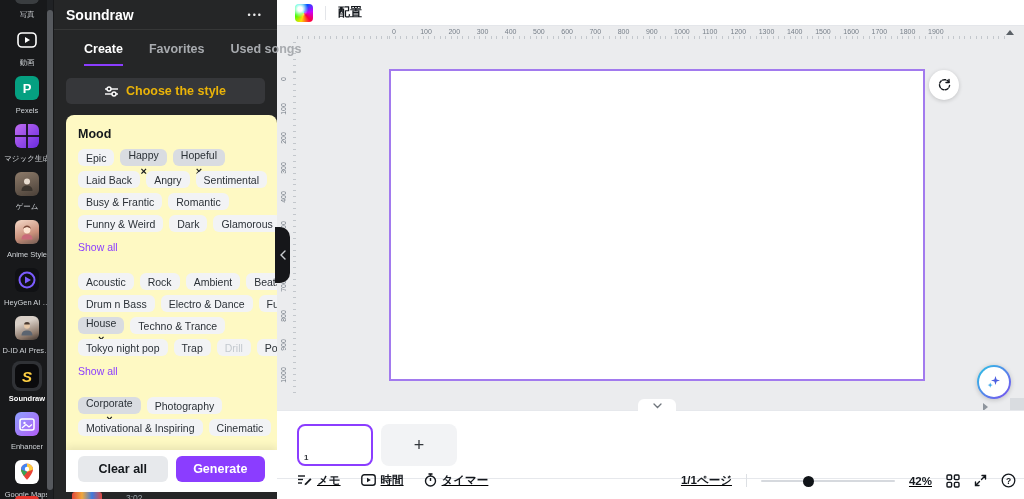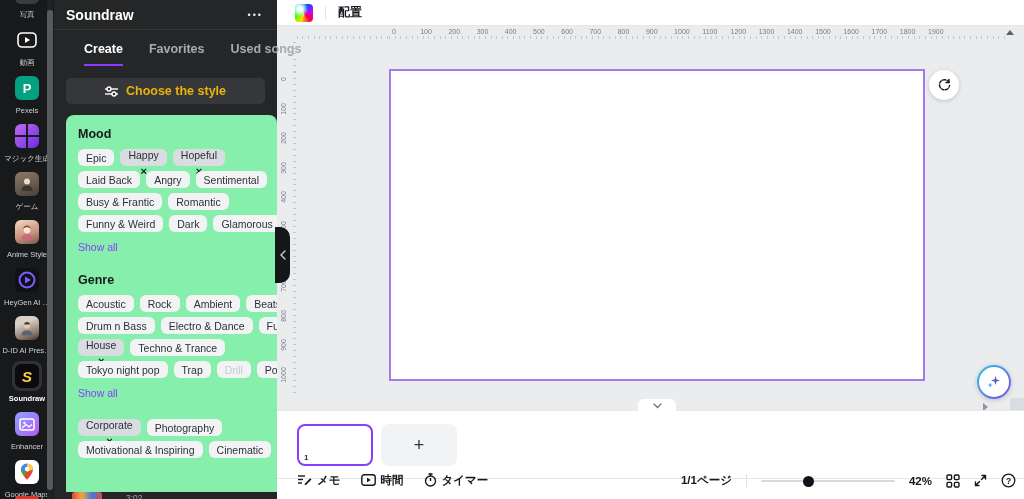--- a/index.html
+++ b/index.html
@@ -41,21 +41,21 @@
   .panel { position:absolute; left:54px; top:0; width:223px; height:499px; background:#252627; z-index:5; }
   .panel-header { height:30px; display:flex; align-items:center; justify-content:space-between; padding:0 14px 0 12px; border-bottom:1px solid rgba(255,255,255,.08); }
   .panel-title { color:#fff; font-size:14px; font-weight:700; }
   .panel-more { color:#e8e8e8; font-size:9px; letter-spacing:2px; cursor:pointer; }
   .tabs { display:flex; gap:26px; padding:12px 0 0 30px; }
   .tab { color:#a8abaf; font-size:12.5px; font-weight:600; padding-bottom:8px; border-bottom:2px solid transparent; cursor:pointer; white-space:nowrap; }
   .tab.active { color:#fff; border-bottom-color:#8b3dff; }
   .choose-btn { margin:12px 12px 0 12px; height:26px; background:#36373a; border:none; border-radius:5px; color:#eab308;
     font-size:12.5px; font-weight:700; display:flex; align-items:center; justify-content:center; gap:8px; width:199px; cursor:pointer;
     font-family:inherit; }
-  .card { position:absolute; left:12px; right:0; top:115px; bottom:7px; background:#86efac; border-radius:8px 8px 0 0; padding:12px 10px 17px 12px; overflow:hidden; }
+  .card { position:absolute; left:12px; right:0; top:115px; bottom:7px; background:#fef9c3; border-radius:8px 8px 0 0; padding:12px 10px 17px 12px; overflow:hidden; }
   .sec-title { font-size:12.5px; font-weight:700; color:#14181c; margin-bottom:8px; }
   .section + .section { margin-top:18px; }
   .chip-row { display:flex; gap:6px; margin-bottom:5px; }
   .chip { display:inline-flex; align-items:center; gap:5px; background:#f2f3f5; border:none; border-radius:6px;
     padding:0 8px; height:17px; font-size:10.5px; color:#2b3137; cursor:pointer; white-space:nowrap; font-family:inherit; }
   .chip.sel { background:#d9dce1;flex-direction:column; }
   .chip.dis { color:#c3c9cf; cursor:default; }
   .chip .x { font-size:11px; font-weight:700; color:#14181c; line-height:1; }
   .show-all { display:inline-block; color:#8b3dff; font-size:10.5px; margin-top:3px; cursor:pointer; }
   .card-footer { position:absolute; left:0; right:0; bottom:0; height:42px; background:#fff; box-shadow:0 -3px 8px rgba(0,0,0,.09);
@@ -108,21 +108,21 @@
   .strip { position:absolute; left:0; top:410px; width:747px; height:68px; background:#fff; border-top:1px solid #e6e8ec; }
   .strip-tab { position:absolute; left:361px; top:-12px; width:38px; height:13px; background:#fff; border-radius:6px 6px 0 0;
     display:flex; align-items:center; justify-content:center; cursor:pointer; }
   .thumb-page { position:absolute; left:20px; top:13px; width:76px; height:42px; background:#fff; border:2px solid #8b3dff;
     border-radius:8px; cursor:pointer; }
   .thumb-num { position:absolute; left:5px; bottom:2px; font-size:8px; font-weight:700; color:#33373c; }
   .add-page { position:absolute; left:104px; top:13px; width:76px; height:42px; background:#f2f3f5; border:none; border-radius:8px;
     font-size:18px; color:#33373c; cursor:pointer; display:flex; align-items:center; justify-content:center; font-family:inherit; }
 
   .statusbar { position:absolute; left:0; top:478px; width:747px; height:21px; background:#fff; border-top:1px solid #e6e8ec;
-    display:flex; align-items:center; padding:0 8px 17px 20px; }
+    display:flex; align-items:center; padding:0 8px 17px 20px;text-decoration:underline; }
   .sb-left { display:flex; align-items:center; gap:20px; }
   .status-item { display:flex; align-items:center; gap:5px; cursor:pointer; }
   .status-item span { font-size:11.5px; font-weight:700; color:#14181d; }
   .sb-right { margin-left:auto; display:flex; align-items:center; gap:14px; }
   .pages-label { font-size:11.5px; font-weight:700; color:#14181d; }
   .vdiv { width:1px; height:13px; background:#dde0e4; }
   .zoom-slider { position:relative; width:134px; height:12px; cursor:pointer; }
   .zoom-track { position:absolute; left:0; top:5px; width:134px; height:2px; background:#d6d9de; border-radius:1px; }
   .zoom-knob { position:absolute; left:42px; top:1px; width:11px; height:11px; border-radius:50%; background:#101418; cursor:pointer; }
   .zoom-label { font-size:11.5px; font-weight:700; color:#14181d; cursor:pointer; }
@@ -307,21 +307,21 @@
               <button class="chip">
                 <span>Funny &amp; Weird</span>
               </button>
               <button class="chip">
                 <span>Dark</span>
               </button>
               <button class="chip">
                 <span>Glamorous</span>
               </button>
             </div><span class="show-all">Show all</span></div>
-          <div class="section"><div class="sec-title">Genre</div><div class="chip-row">
+          <div class="section"><div class="chip-row">
               <button class="chip">
                 <span>Acoustic</span>
               </button>
               <button class="chip">
                 <span>Rock</span>
               </button>
               <button class="chip">
                 <span>Ambient</span>
               </button>
               <button class="chip">
@@ -372,20 +372,24 @@
             <div class="chip-row">
               <button class="chip">
                 <span>Motivational &amp; Inspiring</span>
               </button>
               <button class="chip">
                 <span>Cinematic</span>
               </button>
             </div>
           </div>
         </div>
+      <div class="card-footer">
+        <button class="btn btn-clear">Clear all</button>
+        <button class="btn btn-generate">Generate</button>
+      </div>
     </div>
     <div class="track-peek">
       <div class="peek-art"></div>
       <span class="peek-time">3:02</span>
     </div>
   </aside>
 
   <div class="collapse-handle">
     <svg width="6" height="10" viewBox="0 0 6 10">
       <polyline points="5,1 1,5 5,9" fill="none" stroke="#c9ccd0" stroke-width="1.4" stroke-linecap="round"></polyline>

